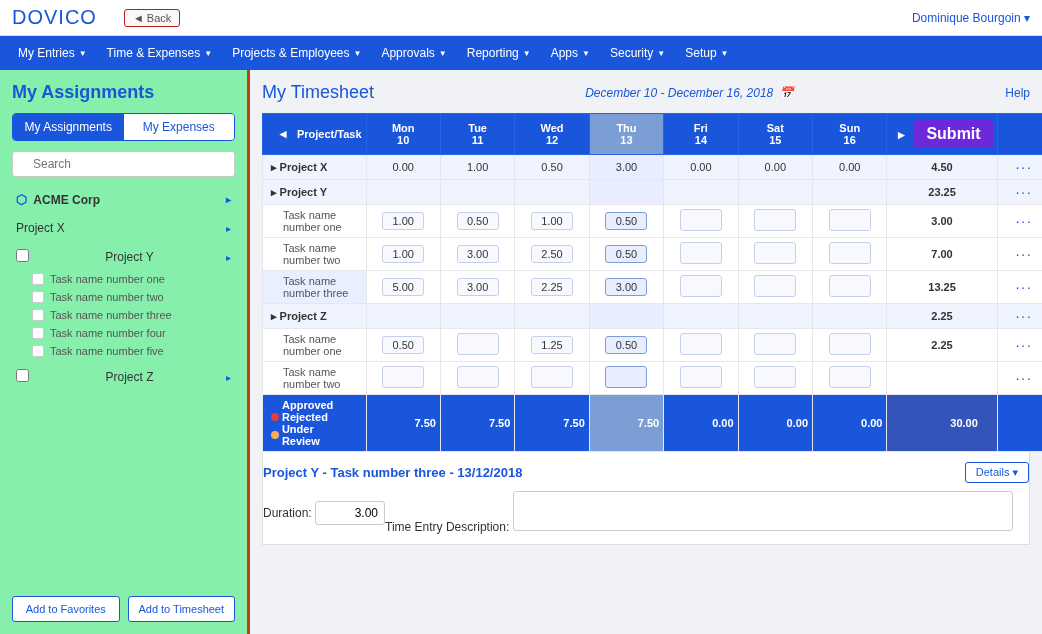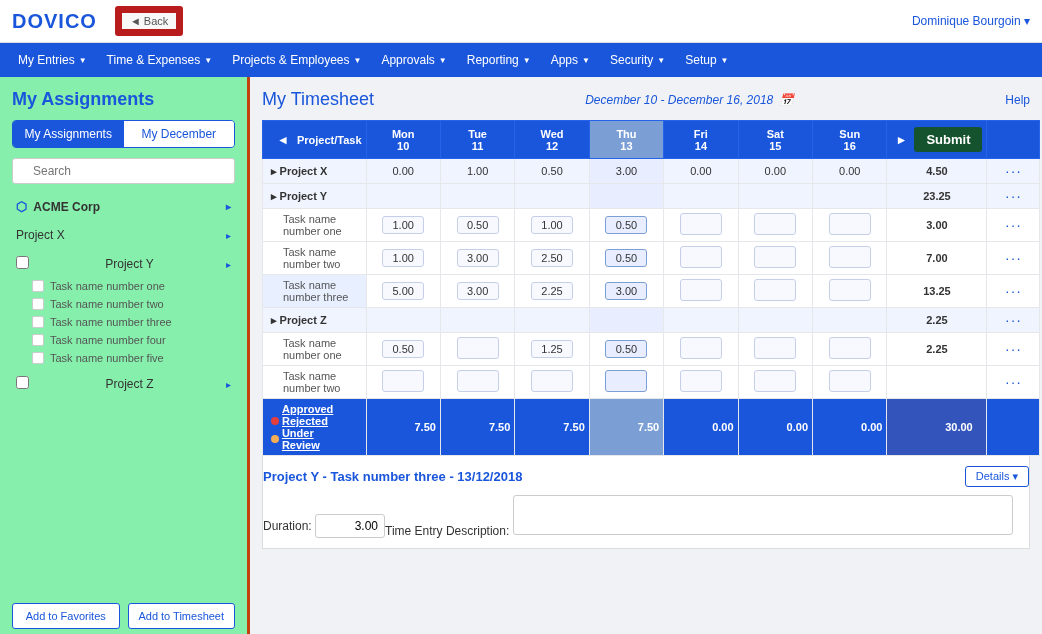--- a/index.html
+++ b/index.html
@@ -7,23 +7,23 @@
 
     
     .top-bar {
       background: #fff;
       border-bottom: 1px solid #ddd;
       display: flex;
       align-items: center;
       padding: 6px 12px;
       justify-content: space-between;
     }
-    .logo { font-size: 20px; font-weight: bold; color: #1a56db; letter-spacing: 1px; margin-right: 10px; }
+    .logo { font-size: 20px; font-weight: normal; color: #1a56db; letter-spacing: 1px; margin-right: 19px; }
     .back-btn {
-      border: 7px solid #b91c1c;
+      border: 1px solid #b91c1c;
       border-radius: 3px;
       padding: 2px 8px;
       font-size: 11px;
       color: #555;
       background: #f8f8f8;
       cursor: pointer;
     }
     .top-bar-left { display: flex; align-items: center; gap: 8px; }
     .top-bar-right { font-size: 12px; color: #1a56db; cursor: pointer; }
 
@@ -253,26 +253,26 @@
       background: #f8f9ff;
       display: inline-block;
     }
     .dots-btn {
       color: #1a56db;
       cursor: pointer;
       font-size: 14px;
       letter-spacing: 1px;
     }
     .submit-btn {
-      background: #14532d;
+      background: #6d28d9;
       color: #fff;
       border: none;
       border-radius: 3px;
       padding: 5px 12px;
-      font-size: 13px;
+      font-size: 16px;
       cursor: pointer;
       font-weight: bold;
     }
     .nav-arrow-btn {
       background: none;
       border: none;
       color: #fff;
       font-size: 12px;
       cursor: pointer;
       padding: 2px 4px;
@@ -291,21 +291,21 @@
     }
     .totals-row td.grand-total {
       background: #3355bb !important;
     }
 
     
     .legend-cell {
       text-align: left !important;
       padding-left: 8px !important;
     }
-    .legend-item { display: inline-flex; align-items: center; gap: 3px; margin-right: 8px; text-decoration: underline; }
+    .legend-item { display: inline-flex; align-items: center; gap: 3px; margin-right: 8px; }
     .legend-dot { width: 8px; height: 8px; border-radius: 50%; }
     .approved-dot { background: #1a56db; }
     .rejected-dot { background: #e53e3e; }
     .review-dot { background: #f6ad55; }
 
     
     .detail-section {
       background: #fff;
       border: 1px solid #ddd;
       border-top: none;
@@ -324,21 +324,21 @@
     }
     .details-btn {
       border: 1px solid #1a56db;
       border-radius: 3px;
       padding: 3px 10px;
       color: #1a56db;
       background: #fff;
       font-size: 11px;
       cursor: pointer;
     }
-    .detail-fields { display: flex; gap: 0; align-items: flex-end; }
+    .detail-fields { display: flex; gap: 0; align-items: center; }
     .detail-input {
       border: 1px solid #ccc;
       border-radius: 3px;
       padding: 4px 6px;
       font-size: 12px;
     }
     .detail-input.duration { width: 70px; text-align: right; }
     .detail-input.description { width: 500px; height: 40px; resize: none; }
   </style>
 </head>
@@ -386,21 +386,21 @@
     <span class="nav-arrow">▼</span>
   </div>
 </nav>
 
 <div class="main-layout">
 
   <div class="sidebar">
     <div class="sidebar-title">My Assignments</div>
     <div class="sidebar-btn-group">
       <button class="sidebar-btn active">My Assignments</button>
-      <button class="sidebar-btn inactive">My December</button>
+      <button class="sidebar-btn inactive">My Expenses</button>
     </div>
     <input class="search-box" type="text" placeholder="Search" style="">
 
     <div class="sidebar-section">
       <div class="sidebar-company">
         <span class="company-icon">⬡</span>
         <span>ACME Corp</span>
         <span style="margin-left:auto; color:#1a56db; font-size:10px;">▸</span>
       </div>
     </div>

